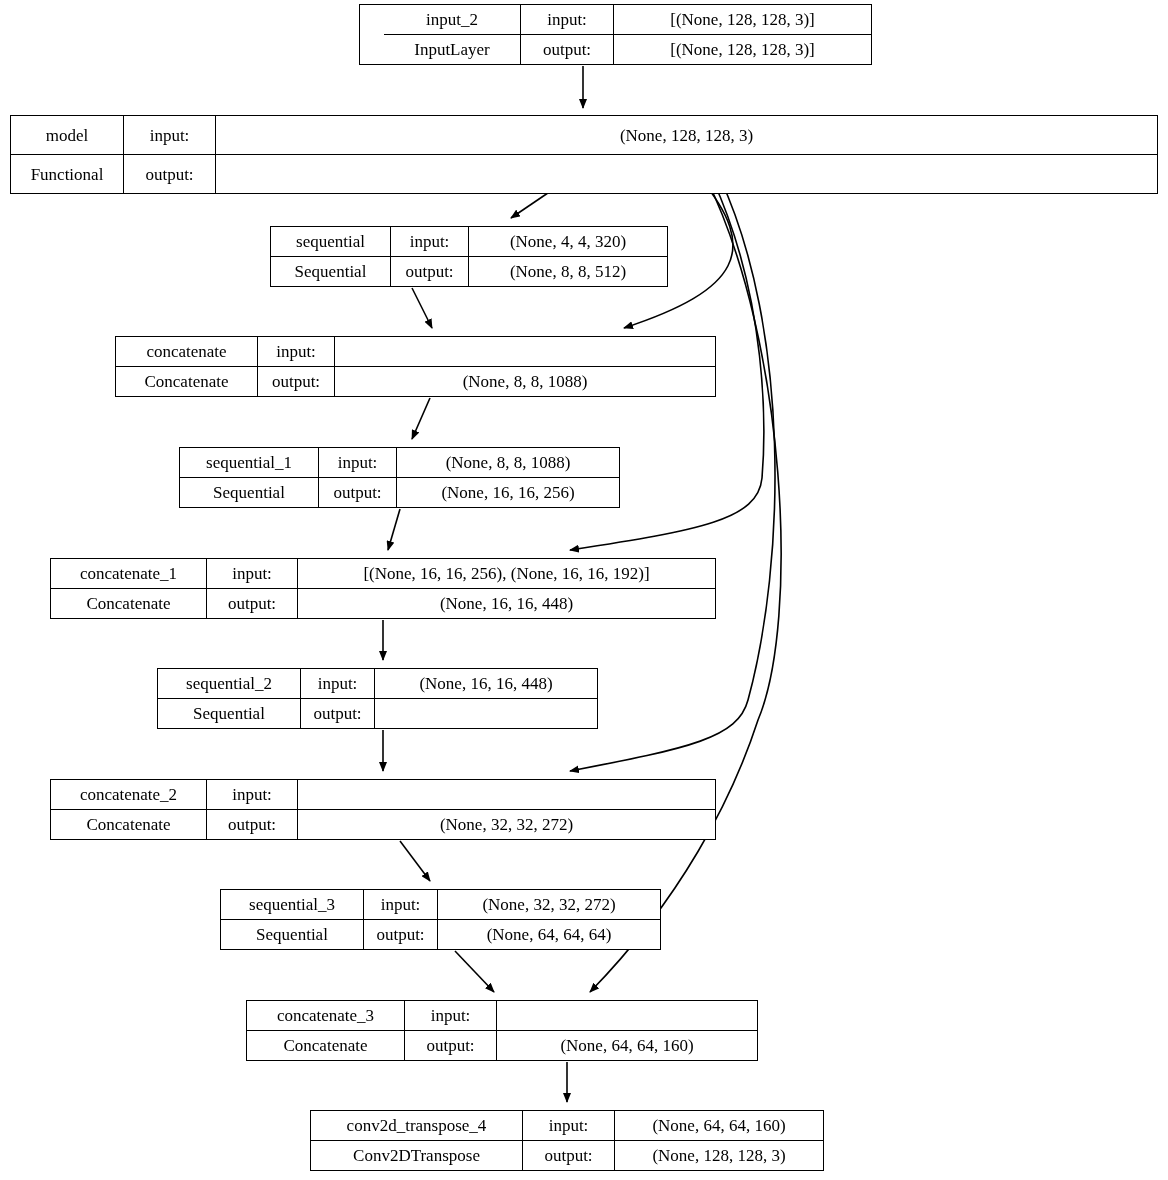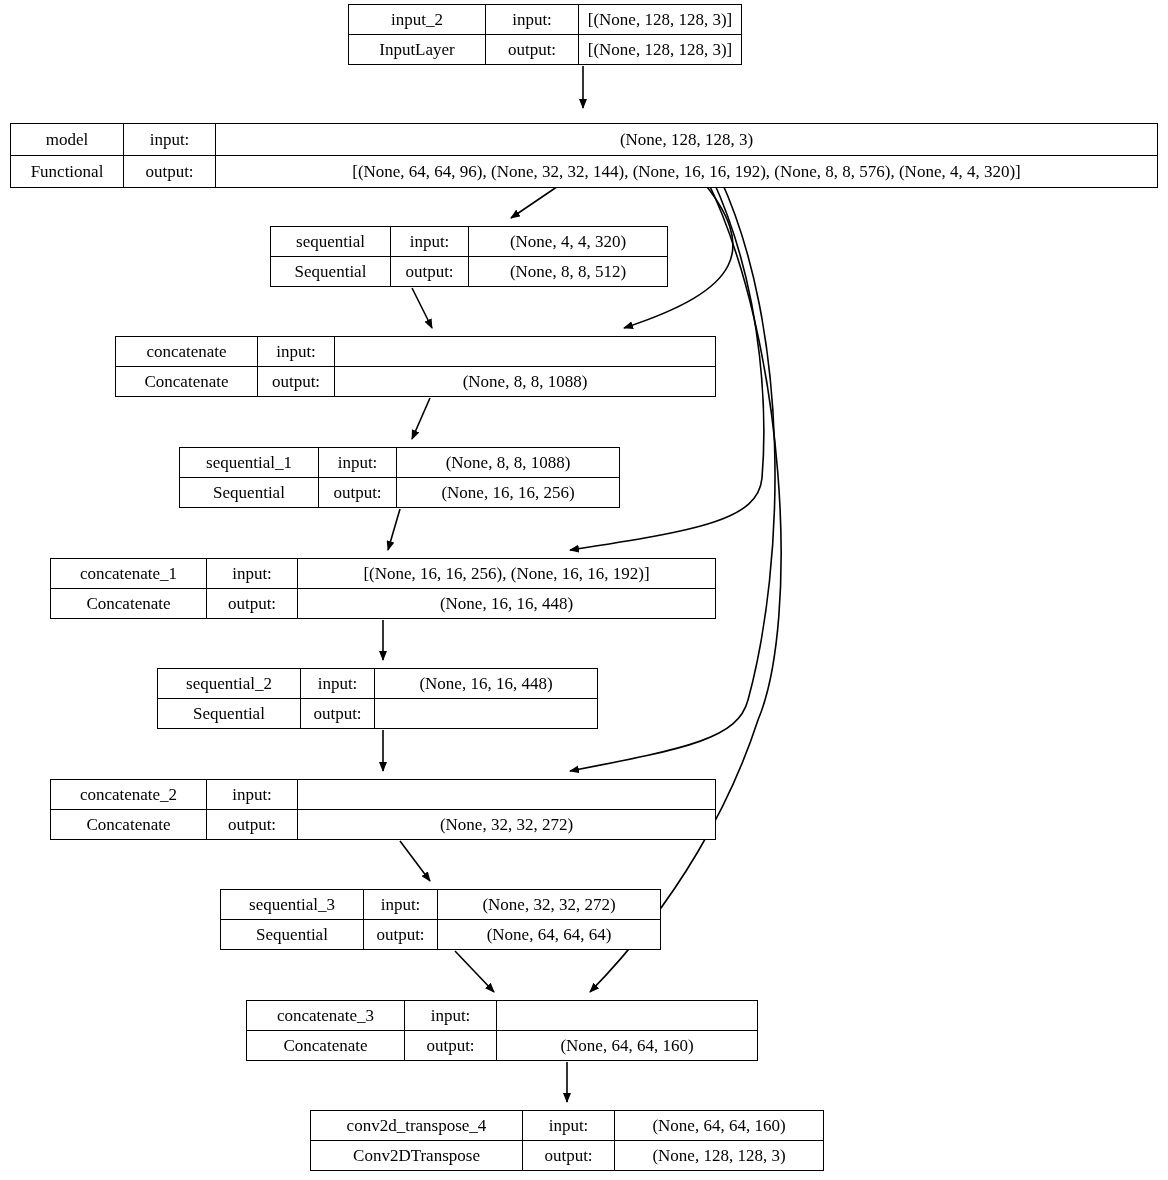--- a/index.html
+++ b/index.html
@@ -86,43 +86,42 @@
         <path d="M720,178 C790,330 786,560 748,700 C738,738 690,748 570,771" marker-end="url(#arrowhead)" stroke="#000000"></path>
         <path d="M383,730 L383,771" marker-end="url(#arrowhead)" stroke="#000000"></path>
         <path d="M400,841 L430,881" marker-end="url(#arrowhead)" stroke="#000000"></path>
         <path d="M455,951 L494,992" marker-end="url(#arrowhead)" stroke="#000000"></path>
         <path d="M706,178 C786,340 800,620 758,720 C732,800 680,900 590,992" marker-end="url(#arrowhead)" stroke="#000000"></path>
         <path d="M567,1062 L567,1102" marker-end="url(#arrowhead)" stroke="#000000"></path>
       </g>
   </svg>
 
   <div id="node-layer">
-  <div class="node" style="left: 348px; top: 4px; width: 394px; height: 61px;">
+  <div class="node" style="left: 359px; top: 4px; width: 513px; height: 61px; padding-left: 24px;">
     <div class="node-row row-top">
       <div class="cell c-name" style="width: 137px; flex: 0 0 137px;">input_2</div>
       <div class="cell c-label" style="width: 93px; flex: 0 0 93px;">input:</div>
       <div class="cell c-shape">[(None, 128, 128, 3)]</div>
     </div>
     <div class="node-row row-bottom">
       <div class="cell c-name" style="width: 137px; flex: 0 0 137px;">InputLayer</div>
       <div class="cell c-label" style="width: 93px; flex: 0 0 93px;">output:</div>
       <div class="cell c-shape">[(None, 128, 128, 3)]</div>
     </div>
   </div>
 
-  <div class="node" style="left: 10px; top: 115px; width: 1148px; height: 65px; margin-top: 8px;">
+  <div class="node" style="left: 10px; top: 115px; width: 1148px; height: 79px;">
     <div class="node-row row-top">
       <div class="cell c-name" style="width: 113px; flex: 0 0 113px;">model</div>
       <div class="cell c-label" style="width: 92px; flex: 0 0 92px;">input:</div>
       <div class="cell c-shape">(None, 128, 128, 3)</div>
     </div>
     <div class="node-row row-bottom">
       <div class="cell c-name" style="width: 113px; flex: 0 0 113px;">Functional</div>
       <div class="cell c-label" style="width: 92px; flex: 0 0 92px;">output:</div>
-      <div class="cell c-shape">[(None, 64, 64, 96), (None, 32, 32, 144), (None, 16, 16, 192), (None, 8, 8, 576), (None, 4, 4, 320)]</div>
     </div>
   </div>
 
   <div class="node" style="left: 270px; top: 226px; width: 398px; height: 61px;">
     <div class="node-row row-top">
       <div class="cell c-name" style="width: 120px; flex: 0 0 120px;">sequential</div>
       <div class="cell c-label" style="width: 78px; flex: 0 0 78px;">input:</div>
       <div class="cell c-shape">(None, 4, 4, 320)</div>
     </div>
     <div class="node-row row-bottom">

